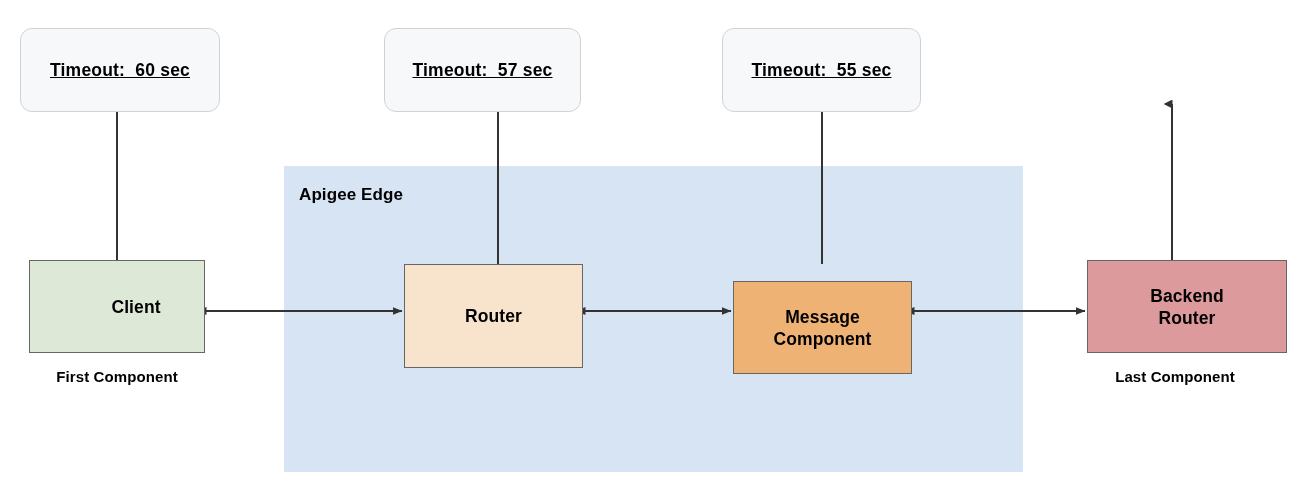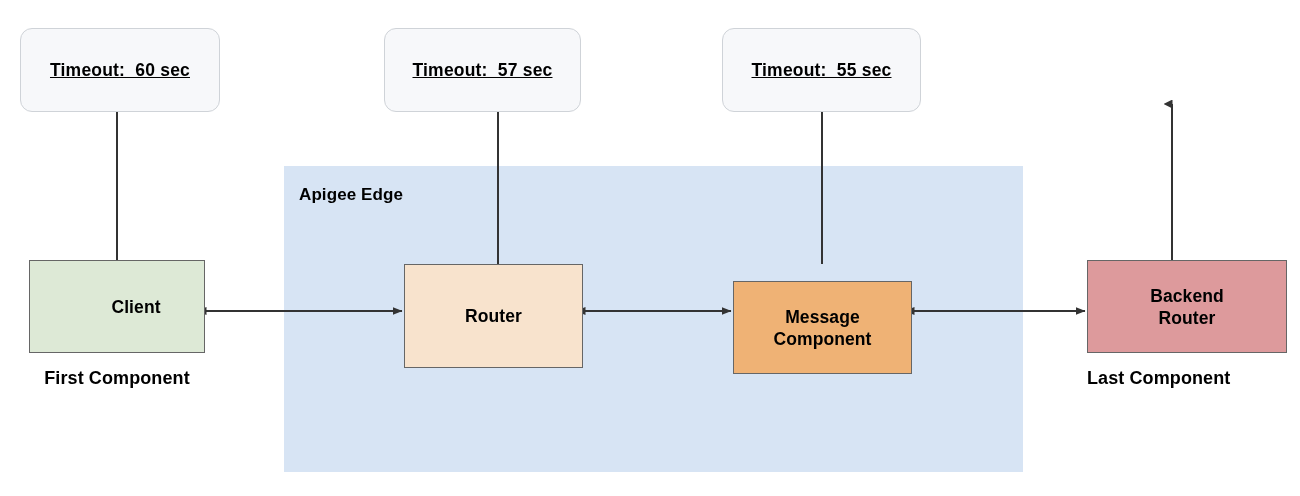--- a/index.html
+++ b/index.html
@@ -98,27 +98,27 @@
   }
   #comp-backend {
     left: 1087px; top: 260px; width: 200px; height: 93px;
     background: #dd9a9c;
     justify-content: center;
   }
 
   
   .caption {
     position: absolute;
-    font-size: 18px;
+    font-size: 15px;
     font-weight: bold;
     letter-spacing: 0.1px;
     white-space: nowrap;
   }
   #caption-first { left: 29px;  top: 368px; width: 176px; text-align: center; }
-  #caption-last  { left: 1087px; top: 368px; width: 176px; text-align: left; }
+  #caption-last  { left: 1087px; top: 368px; width: 176px; text-align: center; }
 
   
   #arrow-layer {
     position: absolute;
     left: 0; top: 0;
     width: 1300px;
     height: 496px;
     pointer-events: none;
   }
 </style>

